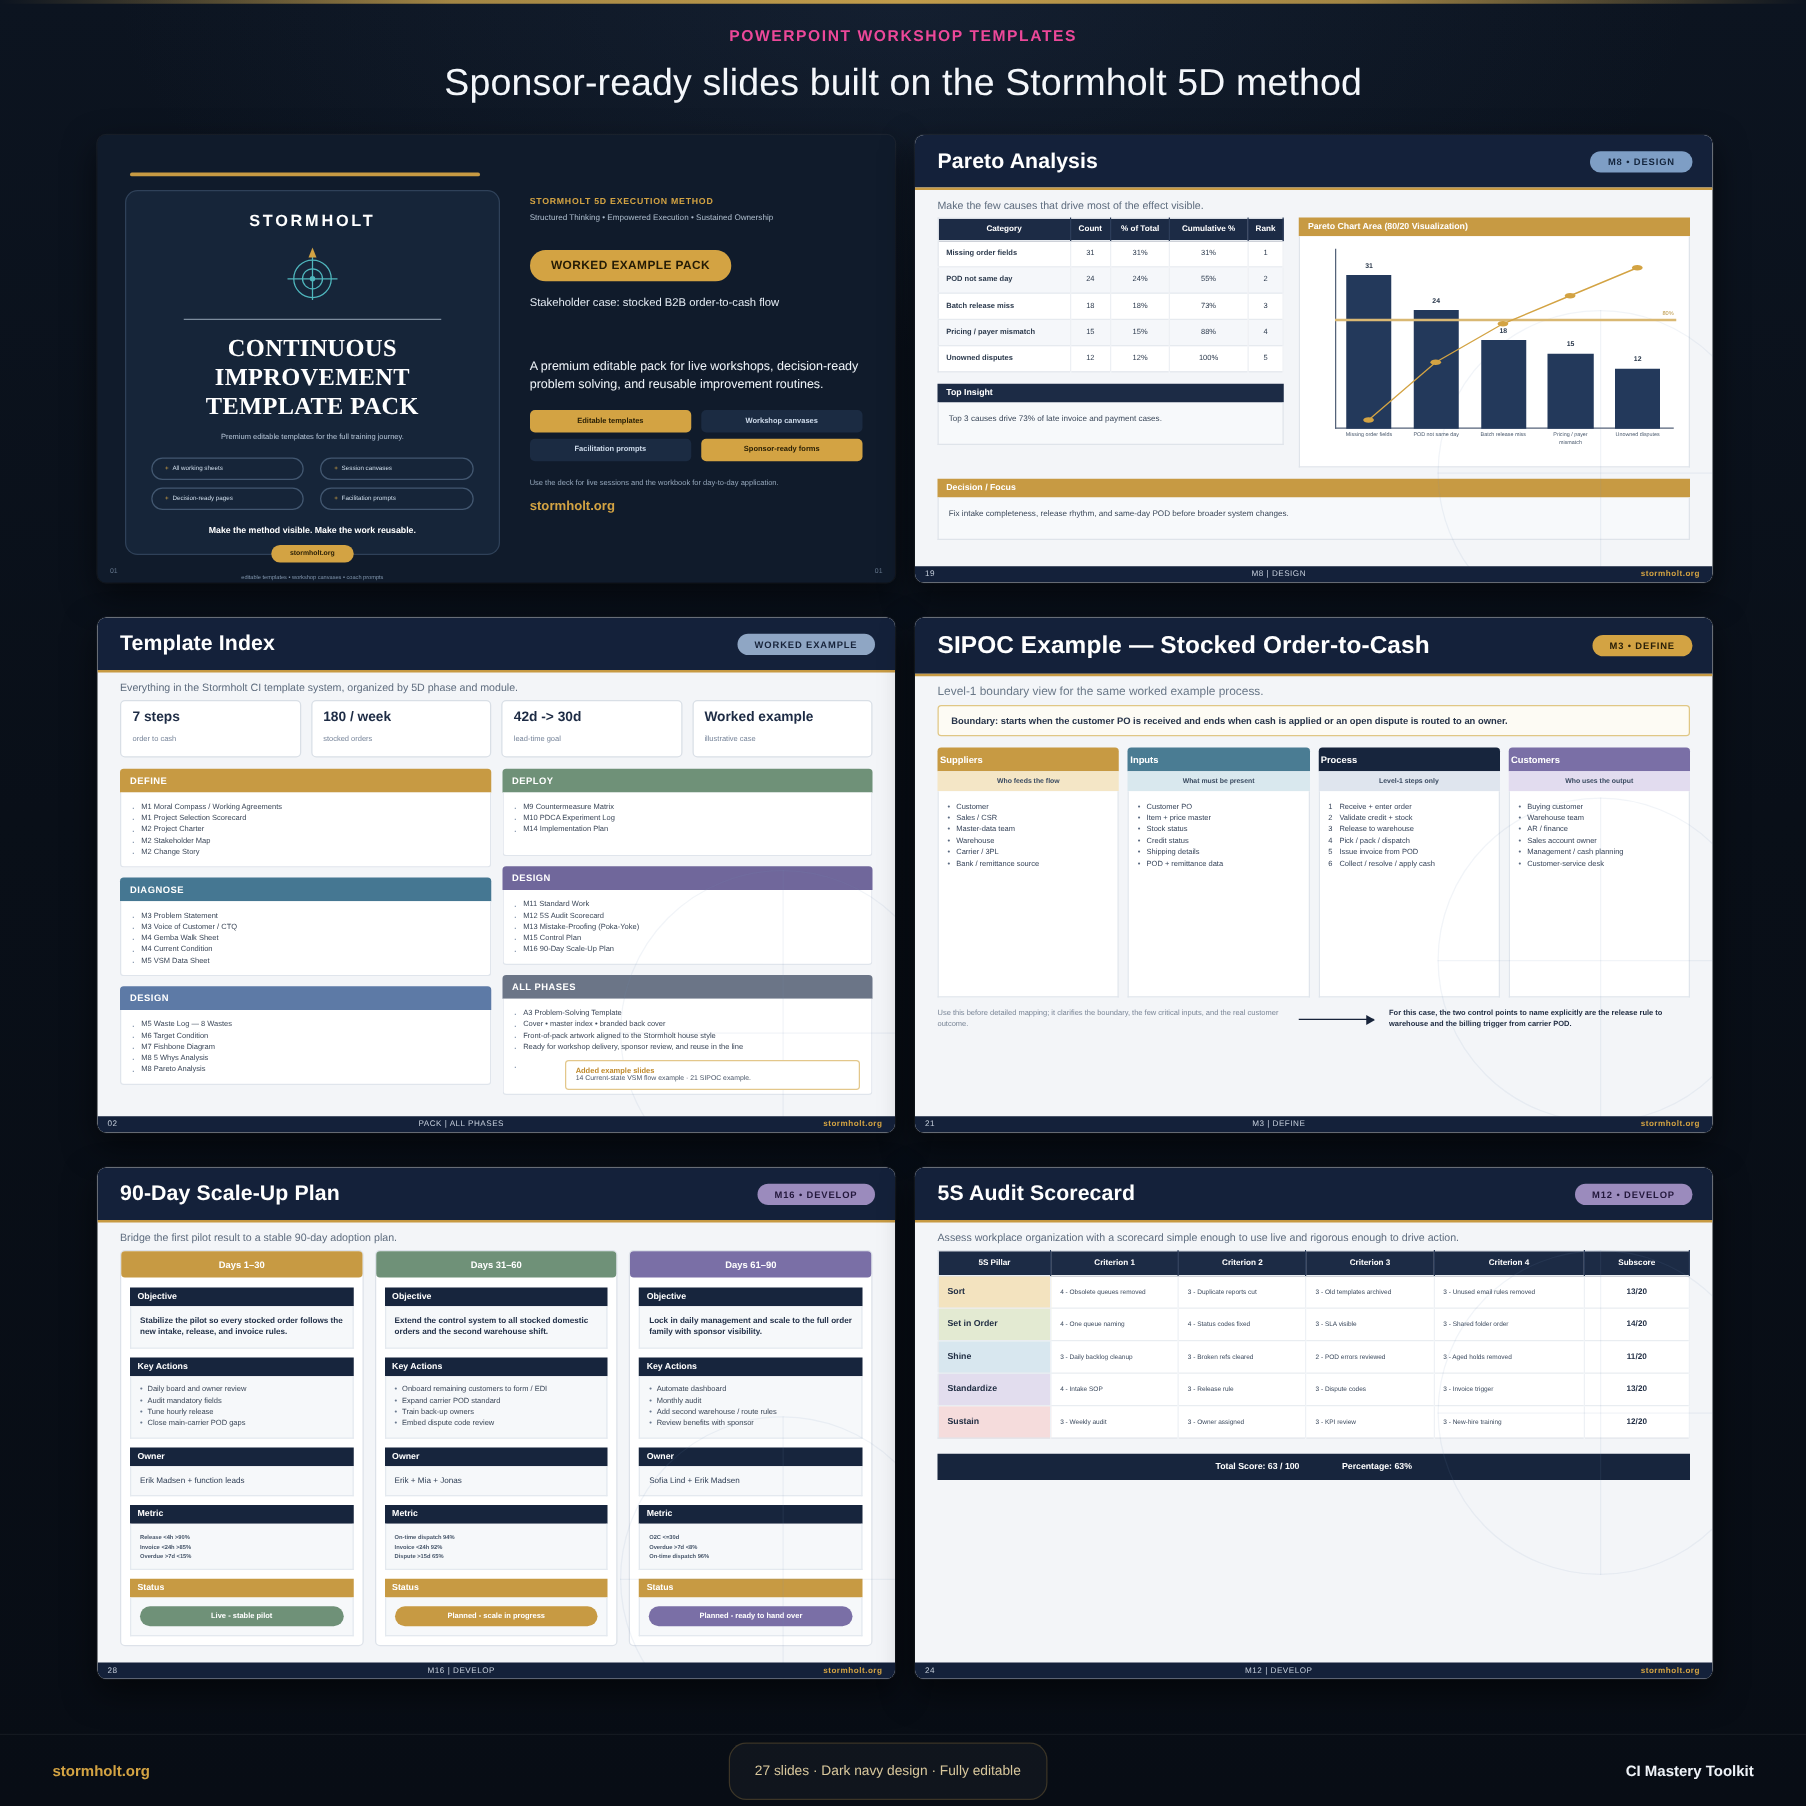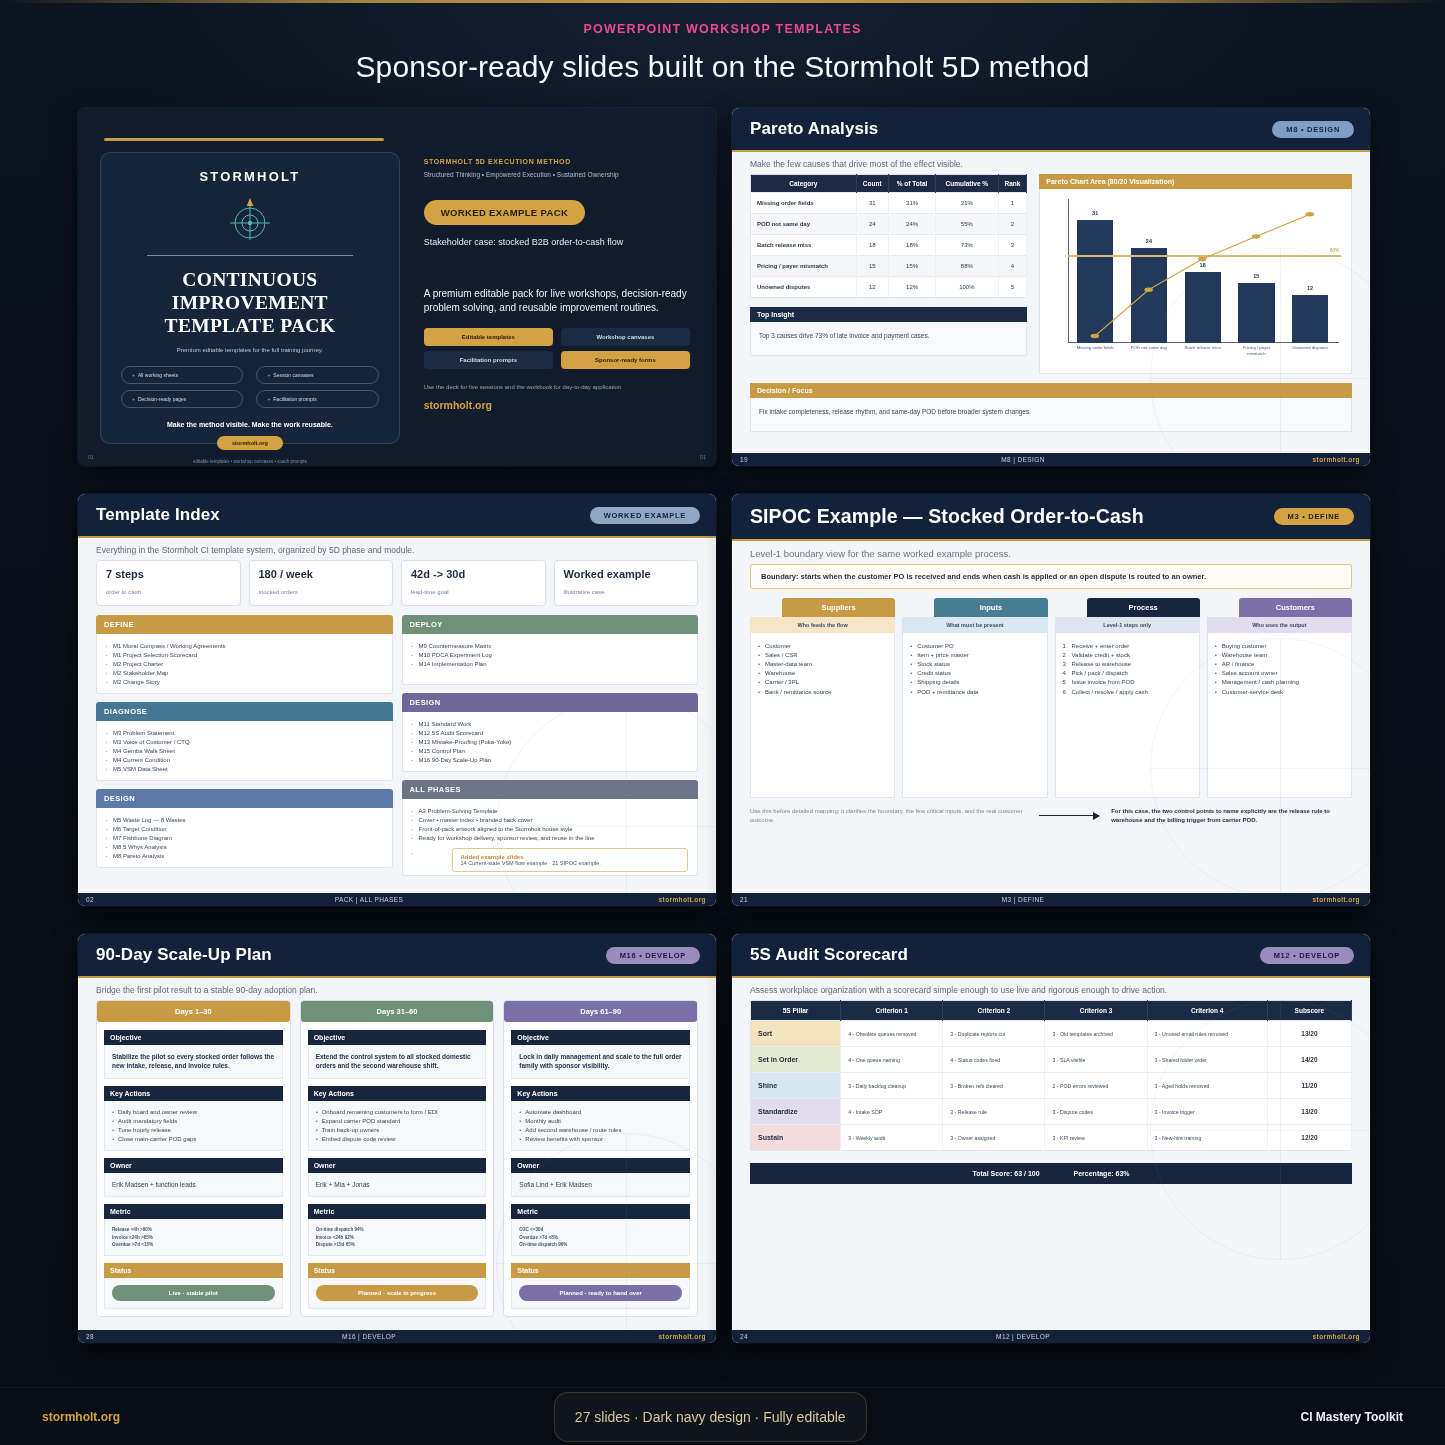--- a/index.html
+++ b/index.html
@@ -136,21 +136,21 @@
   .gbody li:before { content:"\25AA"; position:absolute; left:0; color:#93a2b6; font-size:4px; top:2.5px; }
   .note { background:#fff; border:1px solid #e3c78b; border-radius:3px; padding:5px 8px; margin:6px 0 0 40px; }
   .note b { display:block; font-size:6px; color:#c08b2d; }
   .note span { font-size:5.5px; color:#4a5668; }
 
   
   .boundary { border:1px solid #e0c785; background:#fdfbf4; border-radius:3px; padding:7px 10px;
     font-size:7.5px; font-weight:bold; color:#263349; margin-bottom:9px; }
   .sipoc { display:flex; gap:7px; }
   .sp { flex:1; }
-  .sp-h { font-size:7.5px; font-weight:bold; color:#fff; text-align:center; padding:5px 2px; border-radius:3px 3px 0 0;margin-left:32px; }
+  .sp-h { font-size:7.5px; font-weight:bold; color:#fff; padding:5px 2px; border-radius:3px 3px 0 0; }
   .sp-sub { font-size:5.5px; font-weight:bold; text-align:center; padding:5px 2px; color:#394a60; }
   .sp-b { background:#fff; border:1px solid #e0e5ec; border-top:none; padding:8px 7px; min-height:165px; }
   .sp-b li { list-style:none; font-size:6px; color:#36445a; padding:1.6px 0 1.6px 7px; position:relative; }
   .sp-b li:before { content:"\2022"; position:absolute; left:0; color:#5b6b82; }
   .sp-b.num li { padding-left:9px; }
   .sp-b.num li:before { content:attr(data-n); color:#36445a; font-size:6px; }
   .sipoc-foot { display:flex; align-items:center; gap:12px; margin-top:9px; }
   .sf-l { width:46%; font-size:6px; color:#7b8798; line-height:1.45; }
   .sf-arrow { flex:1; height:1px; background:#17233a; position:relative; }
   .sf-arrow:after { content:""; position:absolute; right:-1px; top:-3.5px; border-left:7px solid #17233a;
@@ -179,21 +179,21 @@
   .t5s td.pillar { font-size:7px; font-weight:bold; color:#222f44; }
   .t5s td.sub { text-align:center; font-size:6.5px; font-weight:bold; color:#1f2c42; }
   .totalbar { background:#17253d; color:#fff; text-align:center; font-size:7px; font-weight:bold;
     padding:7px; margin-top:12px; }
   .totalbar span { margin:0 16px; }
 
   
   .pagefoot { position:absolute; left:0; right:0; bottom:0; height:58px; display:flex; align-items:center;
     justify-content:space-between; padding:0 42px; border-top:1px solid rgba(255,255,255,.05); }
   .pf-l { font-size:12px; font-weight:bold; color:#d3a343; }
-  .pf-c { font-size:14px; color:#d8c79c; background:rgba(255,255,255,.035);
+  .pf-c { font-size:11px; color:#d8c79c; background:rgba(255,255,255,.035);
     border:1px solid rgba(212,170,78,.22); border-radius:14px; padding:16px 20px; }
   .pf-r { font-size:12px; font-weight:bold; color:#eef2f7; }
 </style>
 </head>
 <body>
 
 <div class="page-frame"></div>
 <div class="topline"></div>
 
 <div class="header">

